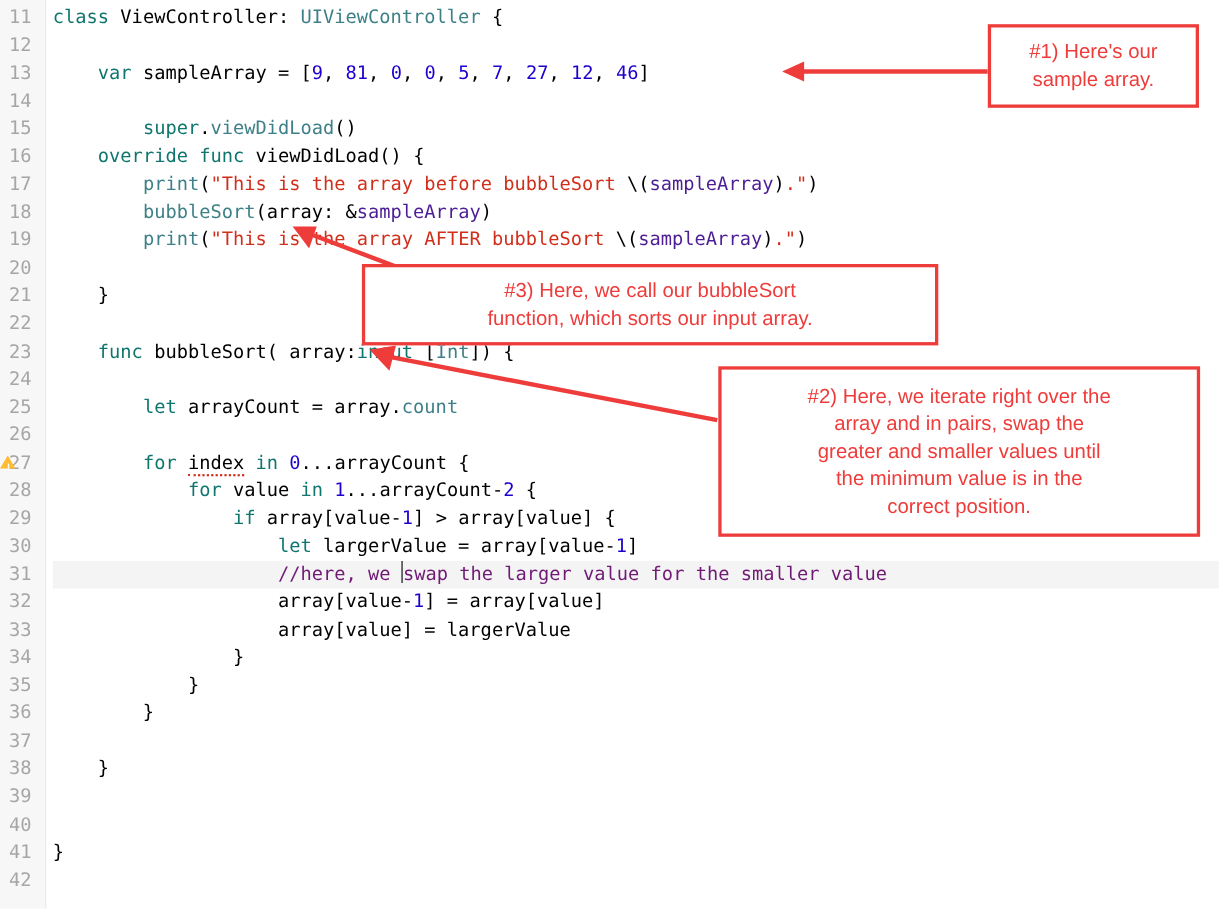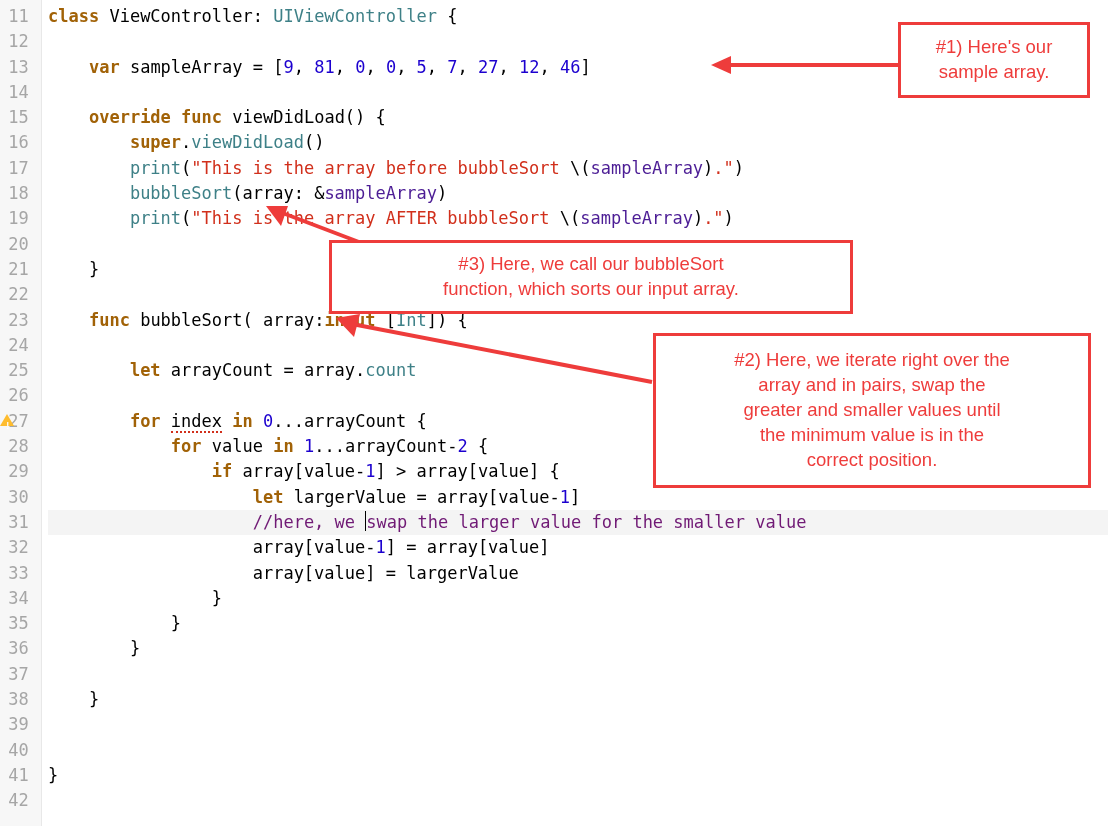--- a/index.html
+++ b/index.html
@@ -37,21 +37,21 @@
     padding: 4px 0 4px 6px;
     position: relative;
   }
   .code-line {
     height: 25.3px;
     line-height: 25.3px;
     white-space: pre;
     position: relative;
   }
   .hl-cur { background: #f4f4f4; }
-  .kw { color: #a16207; font-weight: bold; }      
+  .kw { color: #0f766e; }      
   .type { color: #3e8087; }
   .call { color: #3e8087; }
   .string { color: #d12f1b; }  
   .num { color: #1c00cf; }     
   .cmt { color: #701a75; }     
   .escape { color: #000; }
   .interp { color: #4c1d95; }
   .dotted-red { border-bottom: 2px dotted #d12f1b; margin-top: 40px; }
   .cursor {
     display: inline-block;
@@ -138,22 +138,22 @@
       <div class="gutter-line">39</div>
       <div class="gutter-line">40</div>
       <div class="gutter-line">41</div>
       <div class="gutter-line">42</div>
     </div>
   <div class="code" id="code">
       <div class="code-line"><span class="kw">class</span><span> ViewController: </span><span class="type">UIViewController</span><span> {</span></div>
       <div class="code-line">&nbsp;</div>
       <div class="code-line"><span>    </span><span class="kw">var</span><span> sampleArray = [</span><span class="num">9</span><span>, </span><span class="num">81</span><span>, </span><span class="num">0</span><span>, </span><span class="num">0</span><span>, </span><span class="num">5</span><span>, </span><span class="num">7</span><span>, </span><span class="num">27</span><span>, </span><span class="num">12</span><span>, </span><span class="num">46</span><span>]</span></div>
       <div class="code-line">&nbsp;</div>
+      <div class="code-line"><span>        </span><span class="kw">super</span><span>.</span><span class="call">viewDidLoad</span><span>()</span></div>
       <div class="code-line"><span>    </span><span class="kw">override</span><span> </span><span class="kw">func</span><span> viewDidLoad() {</span></div>
-      <div class="code-line"><span>        </span><span class="kw">super</span><span>.</span><span class="call">viewDidLoad</span><span>()</span></div>
       <div class="code-line"><span>        </span><span class="call">print</span><span>(</span><span class="string">"This is the array before bubbleSort </span><span class="escape">\(</span><span class="interp">sampleArray</span><span class="escape">)</span><span class="string">."</span><span>)</span></div>
       <div class="code-line"><span>        </span><span class="call">bubbleSort</span><span>(array: &amp;</span><span class="interp">sampleArray</span><span>)</span></div>
       <div class="code-line"><span>        </span><span class="call">print</span><span>(</span><span class="string">"This is the array AFTER bubbleSort </span><span class="escape">\(</span><span class="interp">sampleArray</span><span class="escape">)</span><span class="string">."</span><span>)</span></div>
       <div class="code-line">&nbsp;</div>
       <div class="code-line"><span>    }</span></div>
       <div class="code-line">&nbsp;</div>
       <div class="code-line"><span>    </span><span class="kw">func</span><span> bubbleSort( array:</span><span class="kw">inout</span><span> [</span><span class="type">Int</span><span>]) {</span></div>
       <div class="code-line">&nbsp;</div>
       <div class="code-line"><span>        </span><span class="kw">let</span><span> arrayCount = array.</span><span class="call">count</span></div>
       <div class="code-line">&nbsp;</div>

